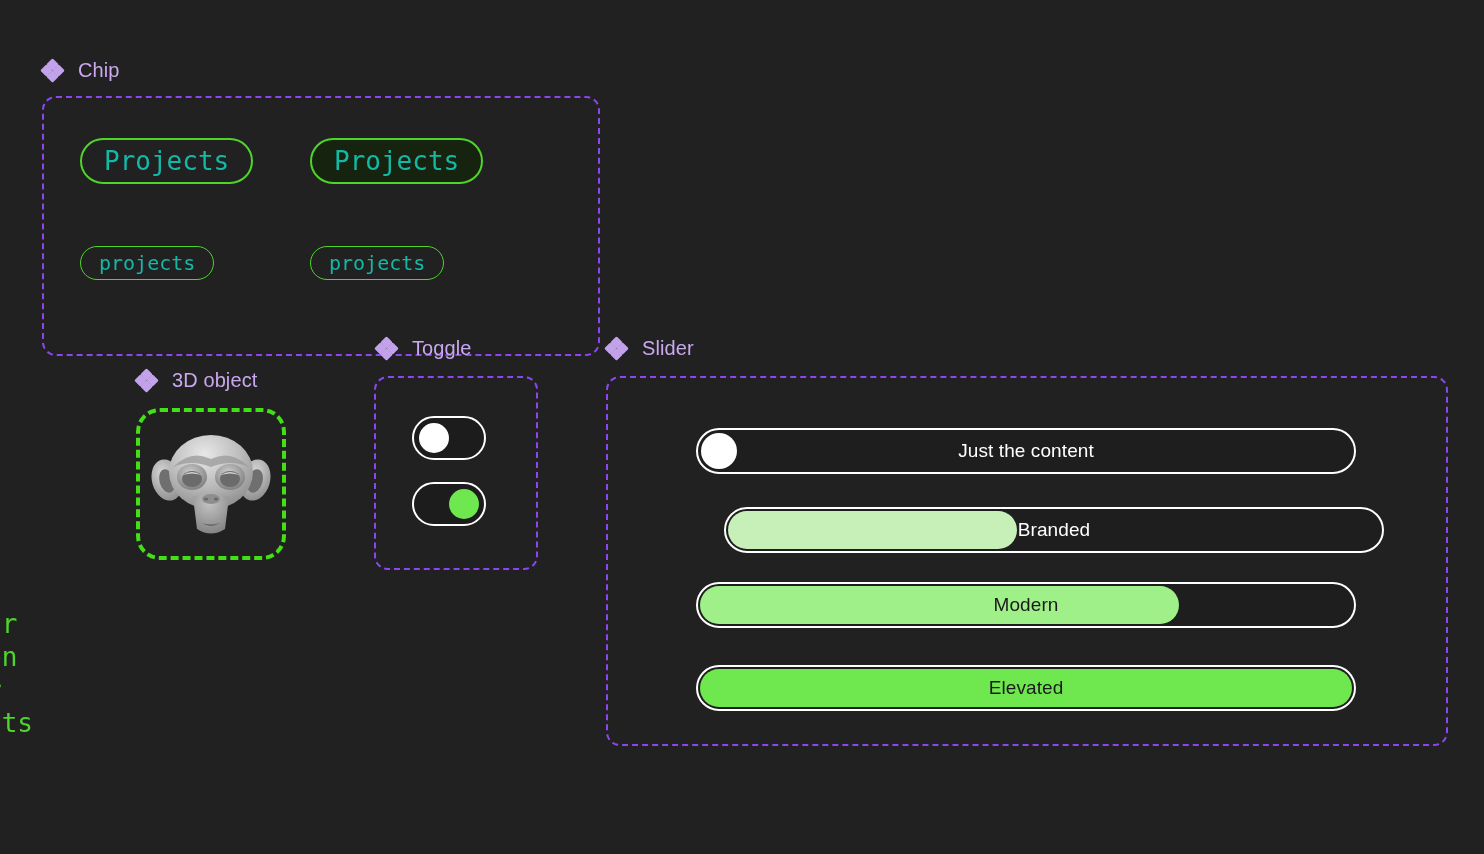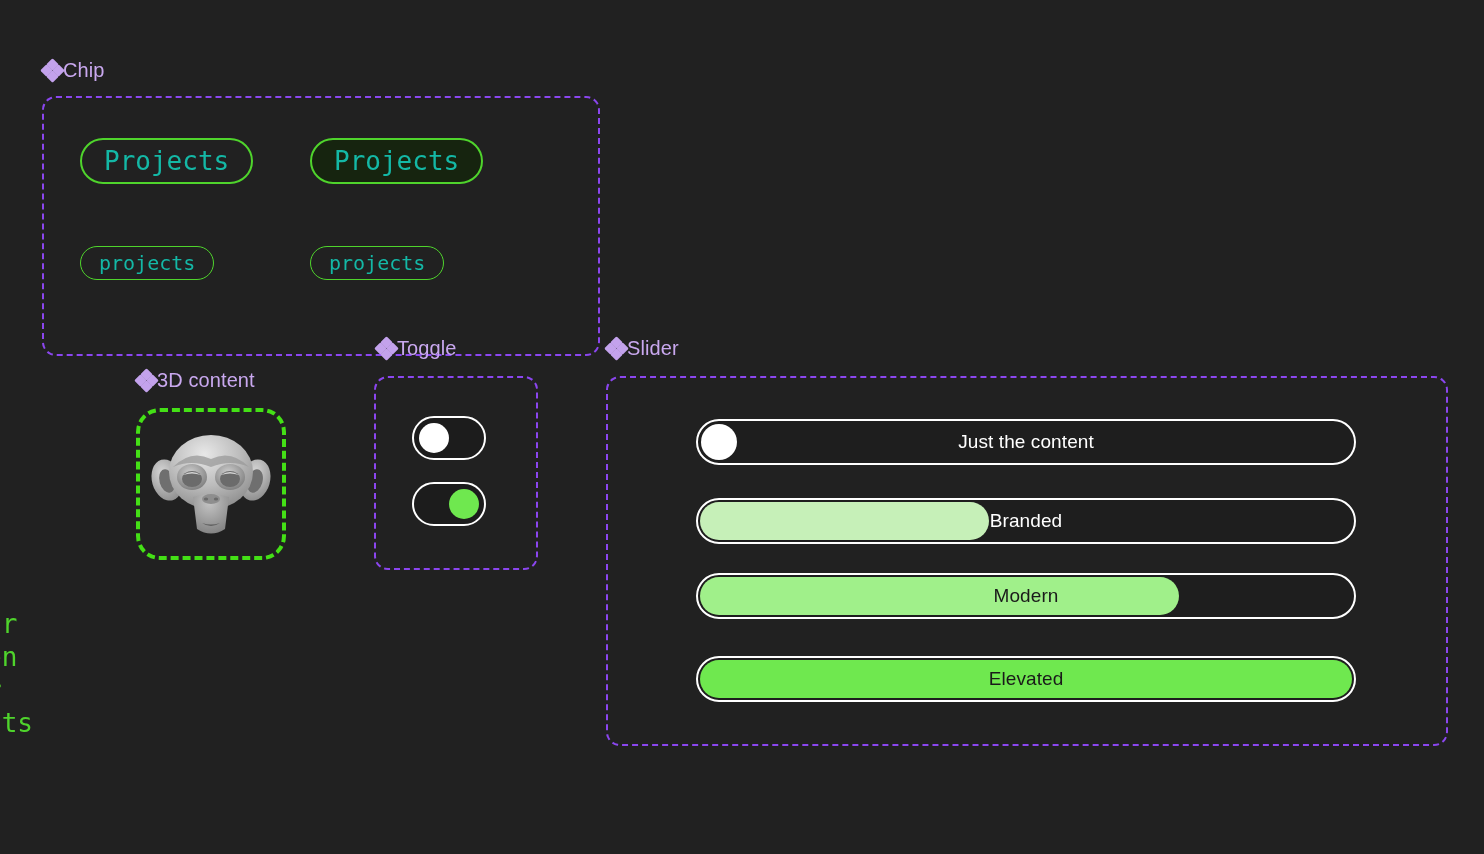--- a/index.html
+++ b/index.html
@@ -20,21 +20,21 @@
   .canvas {
     position: absolute;
     inset: 0;
   }
 
   
   .section-label {
     position: absolute;
     display: flex;
     align-items: center;
-    gap: 0;
+    gap: 15px;
     color: #c9a8ef;
     font-size: 20px;
     letter-spacing: 0.1px;
     white-space: nowrap;
     z-index: 5;
   }
   .diamond-icon {
     position: relative;
     width: 21px;
     height: 21px;
@@ -124,20 +124,21 @@
 
   
   .slider {
     position: absolute;
     height: 46px;
     border: 2.5px solid #ffffff;
     border-radius: 23px;
     box-sizing: border-box;
     background: #1e1e1e;
     overflow: hidden;
+    margin-top: 9px;
   }
   .slider .fill {
     position: absolute;
     left: 2px;
     top: 2px;
     bottom: 2px;
     border-radius: 21px;
   }
   .slider .knob {
     position: absolute;
@@ -195,21 +196,21 @@
 
   <div class="chip sm" style="left:310px; top:246px;">projects</div>
 
   <div class="section-label" style="left:136px; top:369px;">
     <span class="diamond-icon">
       <i class="d-top"></i>
         <i class="d-left"></i>
         <i class="d-right"></i>
         <i class="d-bottom"></i>
     </span>
-    <span>3D content</span>
+    <span>3D object</span>
   </div>
 
   <div class="object-frame" style="left:136px; top:408px; width:150px; height:152px;">
     <svg width="132" height="118" viewBox="0 0 132 118">
       <defs>
         <radialGradient id="gSkull" cx="42%" cy="26%" r="78%">
           <stop offset="0%" stop-color="#e8e8e8"></stop>
           <stop offset="55%" stop-color="#bcbcbc"></stop>
           <stop offset="100%" stop-color="#8d8d8d"></stop>
         </radialGradient>
@@ -281,21 +282,21 @@
     <span>Slider</span>
   </div>
 
   <div class="region" style="left:606px; top:376px; width:842px; height:370px;"></div>
 
   <div class="slider" style="left:696px; top:419px; width:660px;">
     <span class="knob"></span>
     <span class="slider-label" style="color:#ffffff;">Just the content</span>
   </div>
 
-  <div class="slider" style="left:696px; top:498px; width:660px;">
+  <div class="slider" style="left:724px; top:498px; width:660px;">
     <span class="fill" style="width:44%; background:#c6f0b8;"></span>
     <span class="slider-label" style="color:#ffffff;">Branded</span>
   </div>
 
   <div class="slider" style="left:696px; top:573px; width:660px;">
     <span class="fill" style="width:73%; background:#a0f08a;"></span>
     <span class="slider-label" style="color:#1a1a1a;">Modern</span>
   </div>
 
   <div class="slider" style="left:696px; top:656px; width:660px;">

